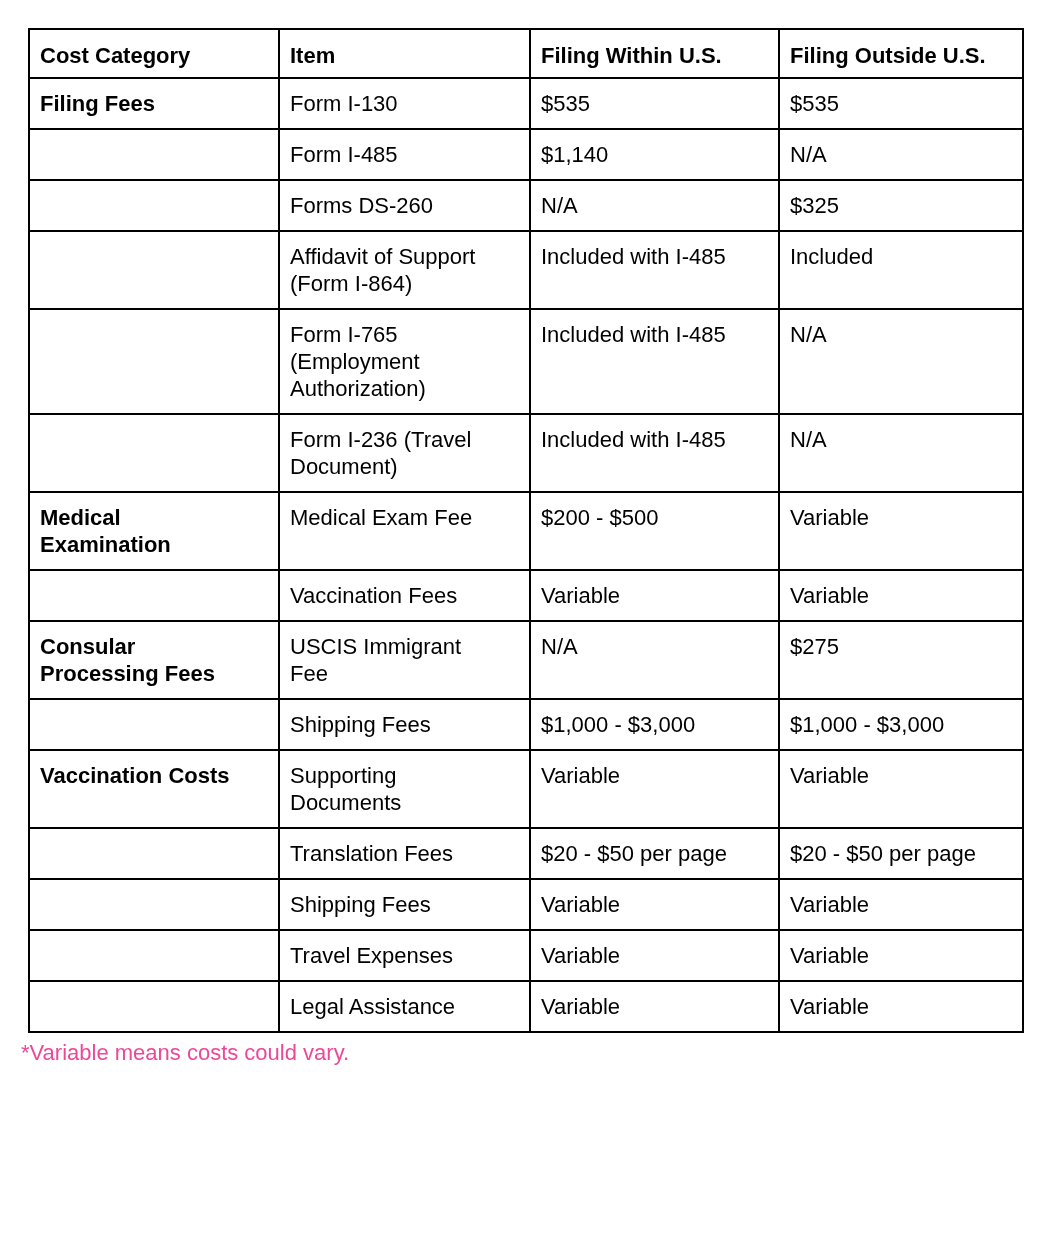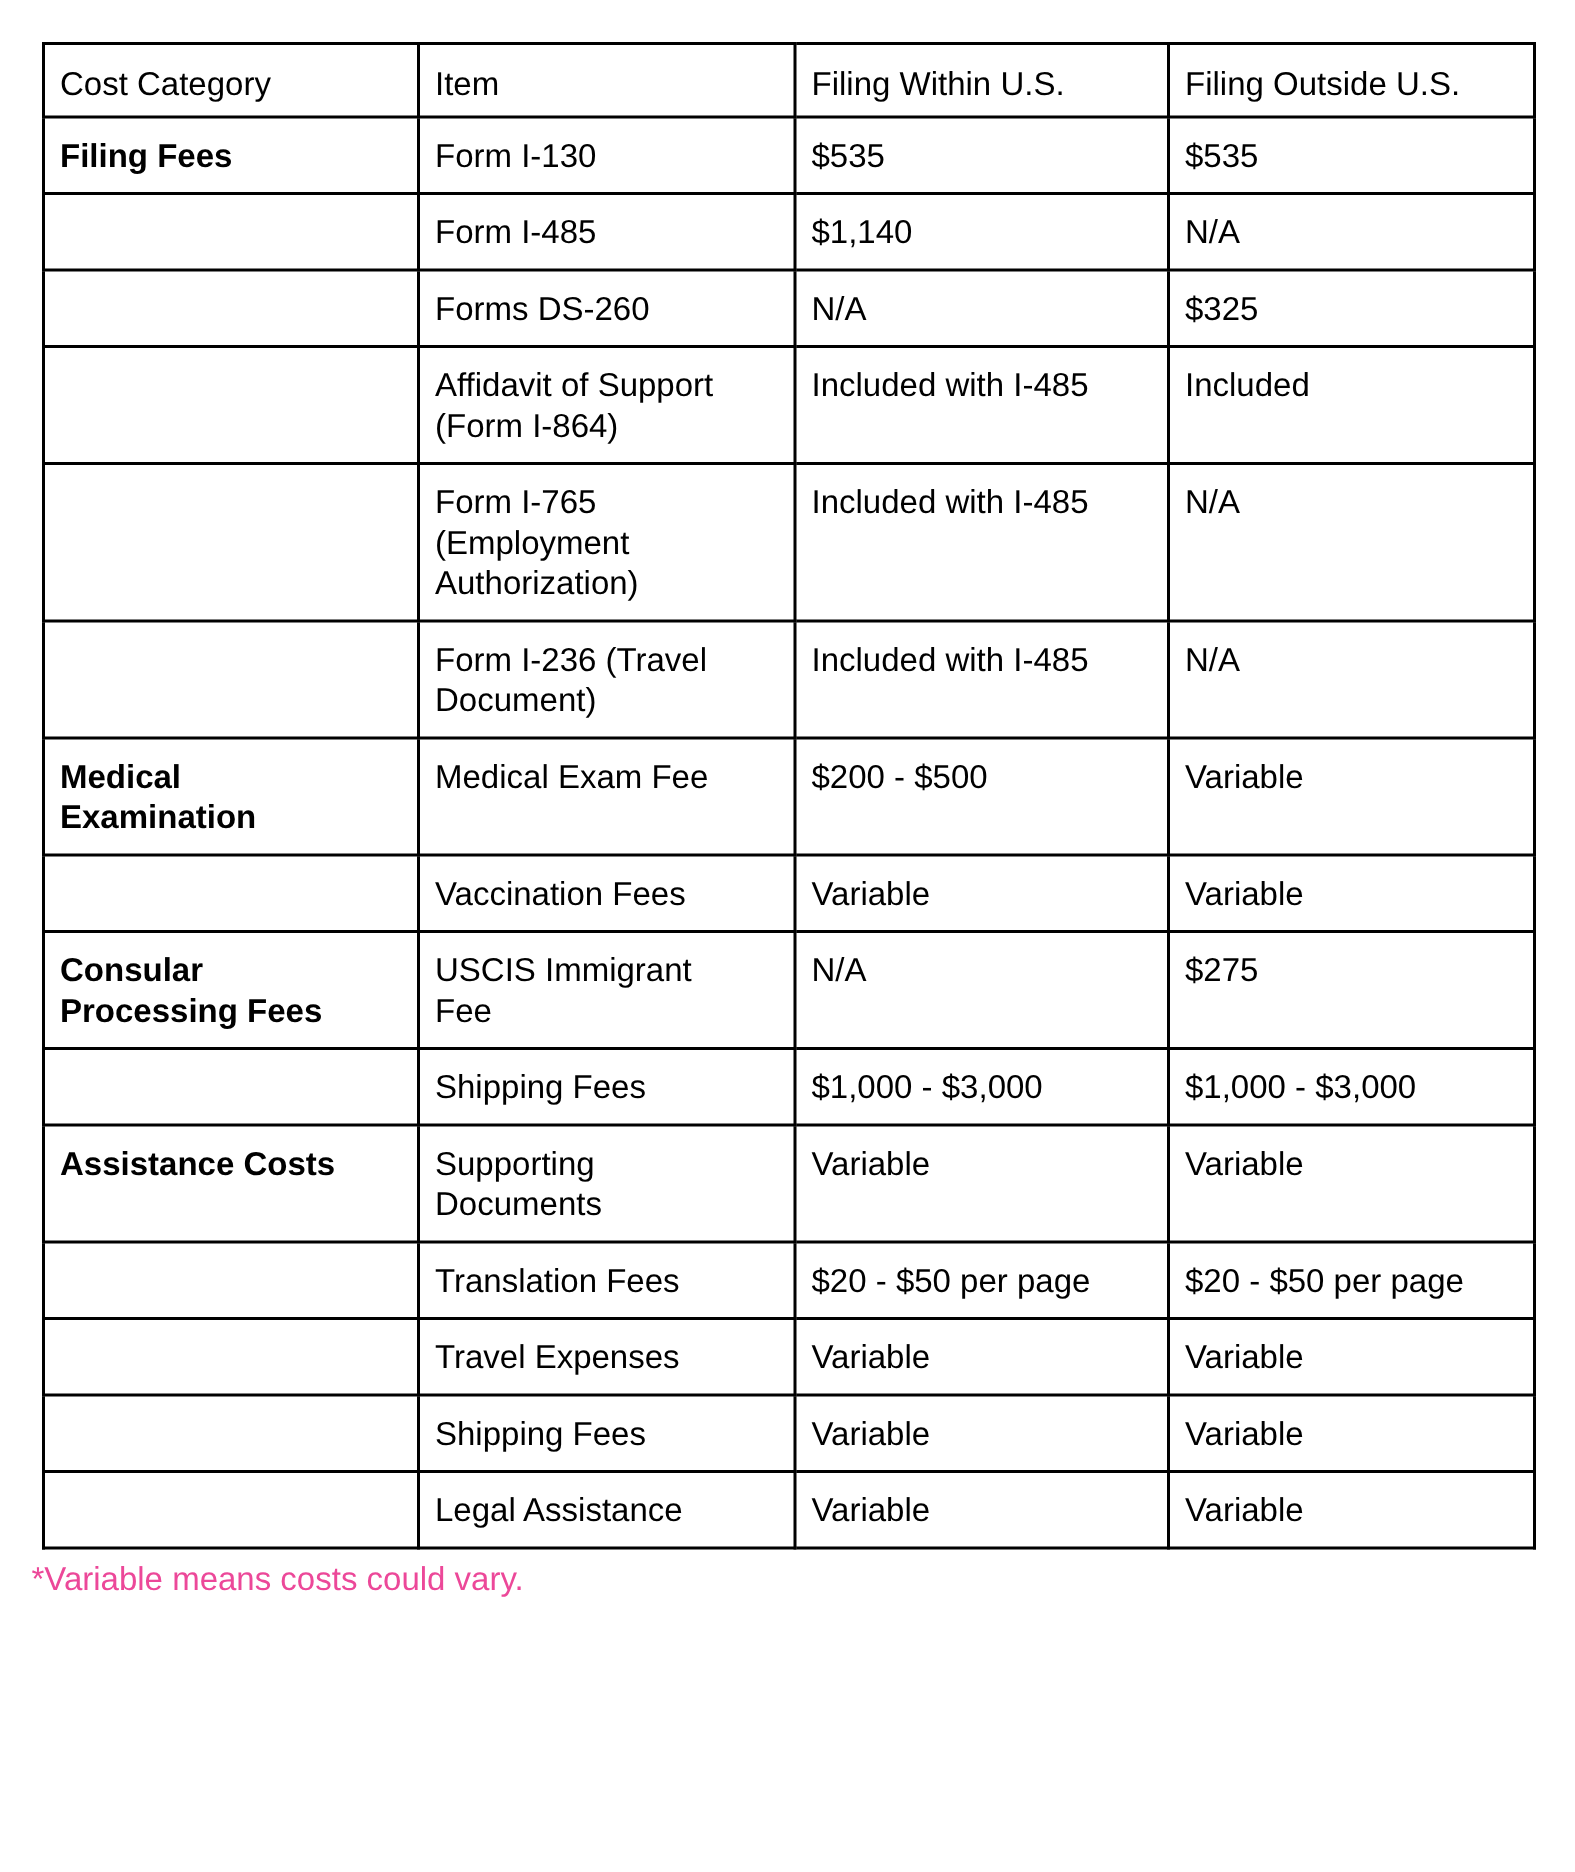--- a/index.html
+++ b/index.html
@@ -27,21 +27,21 @@
     vertical-align: top;
     text-align: left;
     padding: 11px 10px 11px 10px;
     font-size: 22px;
     line-height: 27px;
     white-space: pre-line;
     overflow: hidden;
     word-wrap: break-word;
   }
   table.cost-table th {
-    font-weight: normal;
+    font-weight: bold;
     padding-top: 12px;
     padding-bottom: 8px;
   }
   td.category-cell {
     font-weight: bold;
   }
   .footnote {
     margin: 6px 0 0 -7px;
     font-size: 22px;
     line-height: 27px;
@@ -141,44 +141,44 @@
 
   <tr>
     <td class="category-cell"></td>
     <td class="item-cell">Shipping Fees</td>
     <td class="within-cell">$1,000 - $3,000</td>
     <td class="outside-cell">$1,000 - $3,000</td>
   </tr>
 
 
   <tr>
-    <td class="category-cell">Assistance Costs</td>
+    <td class="category-cell">Vaccination Costs</td>
     <td class="item-cell">Supporting
 Documents</td>
     <td class="within-cell">Variable</td>
     <td class="outside-cell">Variable</td>
   </tr>
 
   <tr>
     <td class="category-cell"></td>
     <td class="item-cell">Translation Fees</td>
     <td class="within-cell">$20 - $50 per page</td>
     <td class="outside-cell">$20 - $50 per page</td>
   </tr>
 
   <tr>
     <td class="category-cell"></td>
-    <td class="item-cell">Travel Expenses</td>
+    <td class="item-cell">Shipping Fees</td>
     <td class="within-cell">Variable</td>
     <td class="outside-cell">Variable</td>
   </tr>
 
   <tr>
     <td class="category-cell"></td>
-    <td class="item-cell">Shipping Fees</td>
+    <td class="item-cell">Travel Expenses</td>
     <td class="within-cell">Variable</td>
     <td class="outside-cell">Variable</td>
   </tr>
 
   <tr>
     <td class="category-cell"></td>
     <td class="item-cell">Legal Assistance</td>
     <td class="within-cell">Variable</td>
     <td class="outside-cell">Variable</td>
   </tr>

